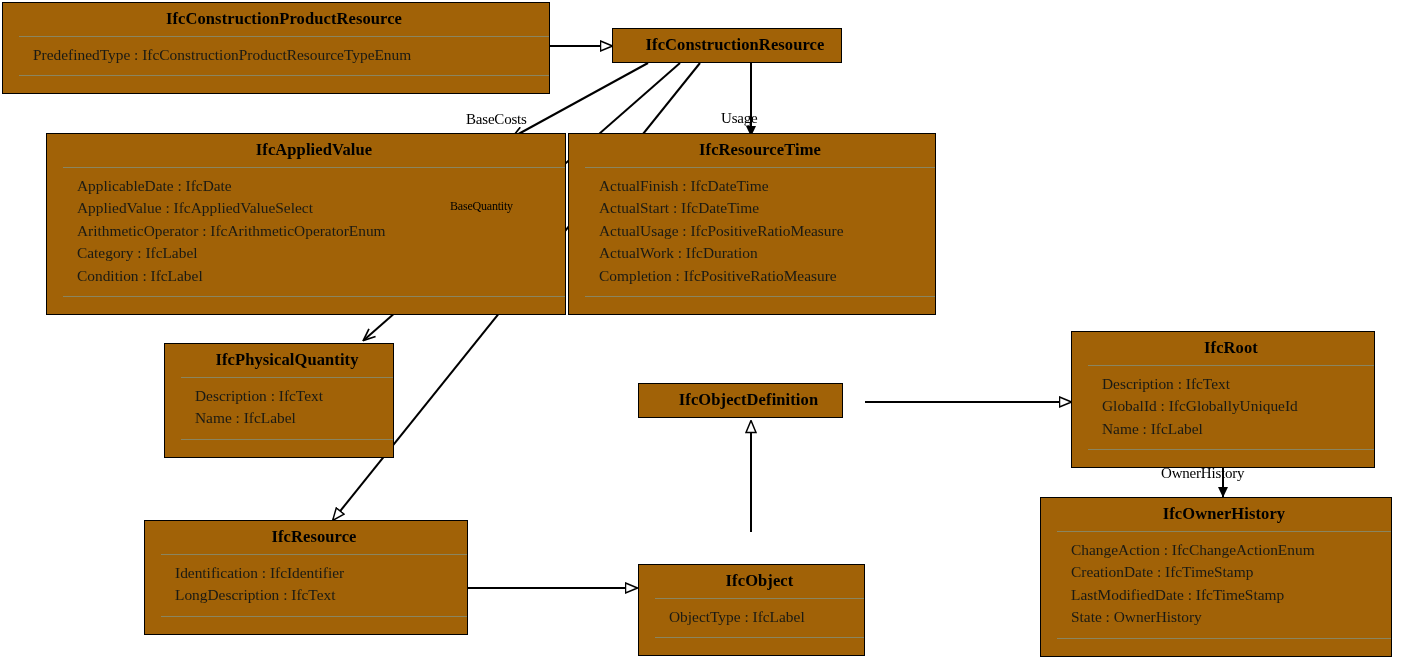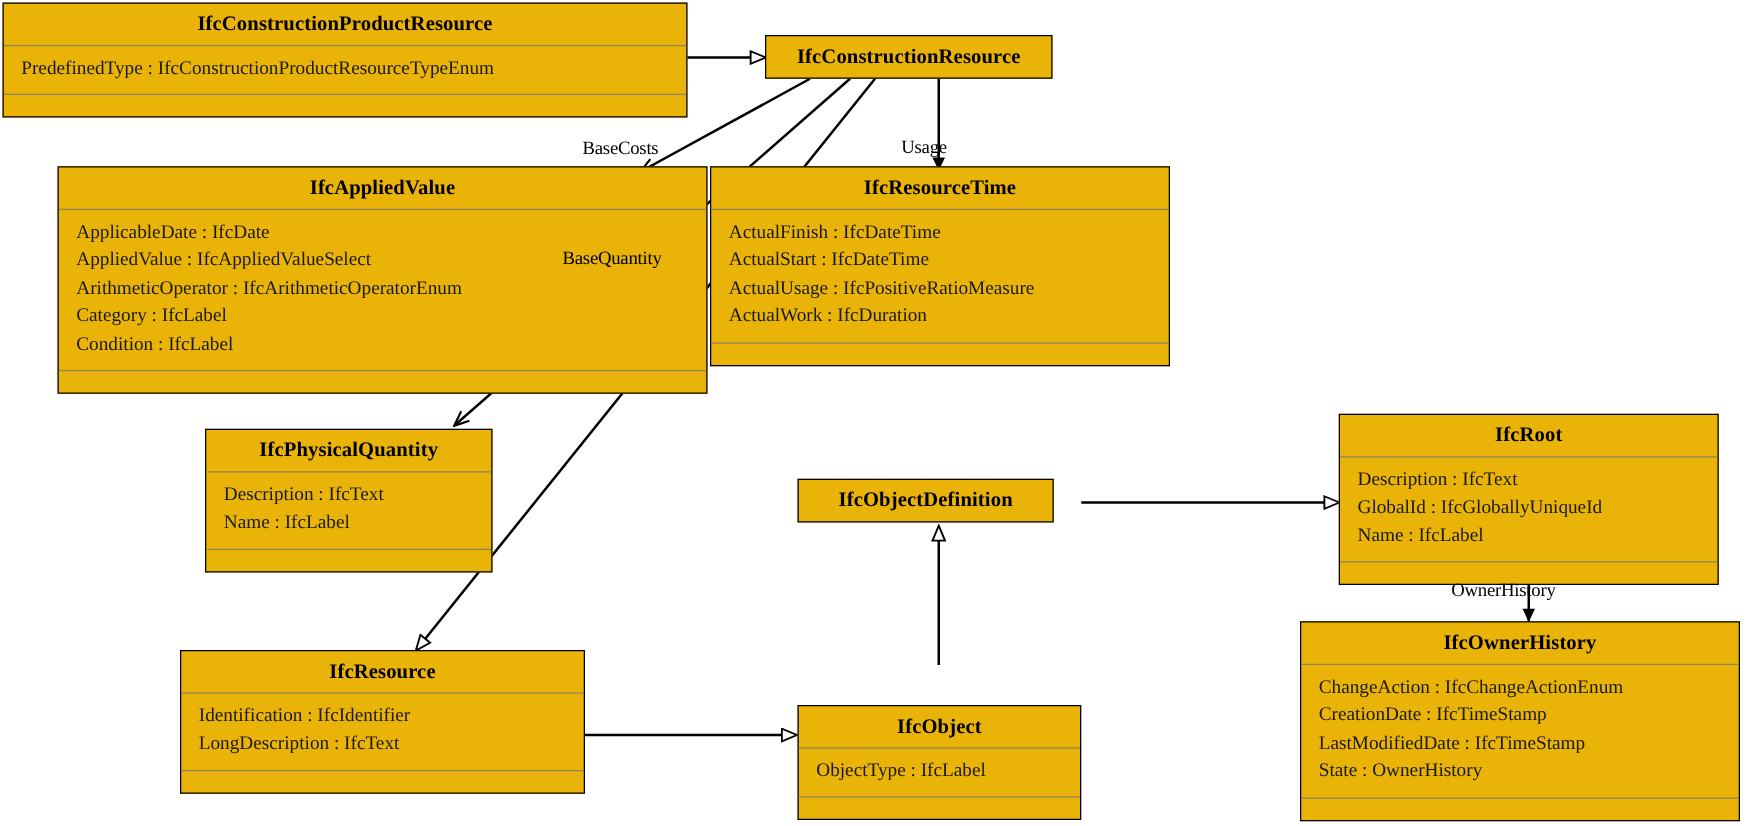--- a/index.html
+++ b/index.html
@@ -19,23 +19,24 @@
     position: absolute;
     left: 0; top: 0;
     width: 1409px;
     height: 661px;
     pointer-events: none;
     z-index: 1;
   }
   .uml-class {
     position: absolute;
     box-sizing: border-box;
-    background: #eab308;
+    background: #a16207;
     border: 1.6px solid #000000;
     z-index: 2;
+    padding-left: 16px;
   }
   .uml-title {
     text-align: center;
     font-weight: bold;
     font-size: 16.5px;
     color: #000000;
     padding: 6px 8px 7px 8px;
     border-bottom: 1.4px solid #8a8560;
     white-space: nowrap;
     letter-spacing: 0.1px;
@@ -126,20 +127,21 @@
     <div class="uml-ops"></div>
   </div>
 
   <div class="uml-class" style="left:568px; top:133px; width:368px;">
     <div class="uml-title">IfcResourceTime</div>
     <div class="uml-attrs">
       <div class="uml-attr">ActualFinish : IfcDateTime</div>
       <div class="uml-attr">ActualStart : IfcDateTime</div>
       <div class="uml-attr">ActualUsage : IfcPositiveRatioMeasure</div>
       <div class="uml-attr">ActualWork : IfcDuration</div>
+      <div class="uml-attr">Completion : IfcPositiveRatioMeasure</div>
     </div>
     <div class="uml-ops"></div>
   </div>
 
   <div class="uml-class" style="left:164px; top:343px; width:230px;">
     <div class="uml-title">IfcPhysicalQuantity</div>
     <div class="uml-attrs">
       <div class="uml-attr">Description : IfcText</div>
       <div class="uml-attr">Name : IfcLabel</div>
     </div>
@@ -185,17 +187,17 @@
     <div class="uml-attrs">
       <div class="uml-attr">ObjectType : IfcLabel</div>
     </div>
     <div class="uml-ops"></div>
   </div>
 
   <div class="edge-label" style="left:466px; top:111px;">BaseCosts</div>
 
   <div class="edge-label" style="left:721px; top:110px;">Usage</div>
 
-  <div class="edge-label" style="left:450px; top:199px; font-weight:normal; font-size:15px;">BaseQuantity</div>
+  <div class="edge-label" style="left:450px; top:199px; font-weight:normal; font-size:12px;">BaseQuantity</div>
 
   <div class="edge-label" style="left:1161px; top:465px;">OwnerHistory</div>
 
 </div>
 
 </body></html>

